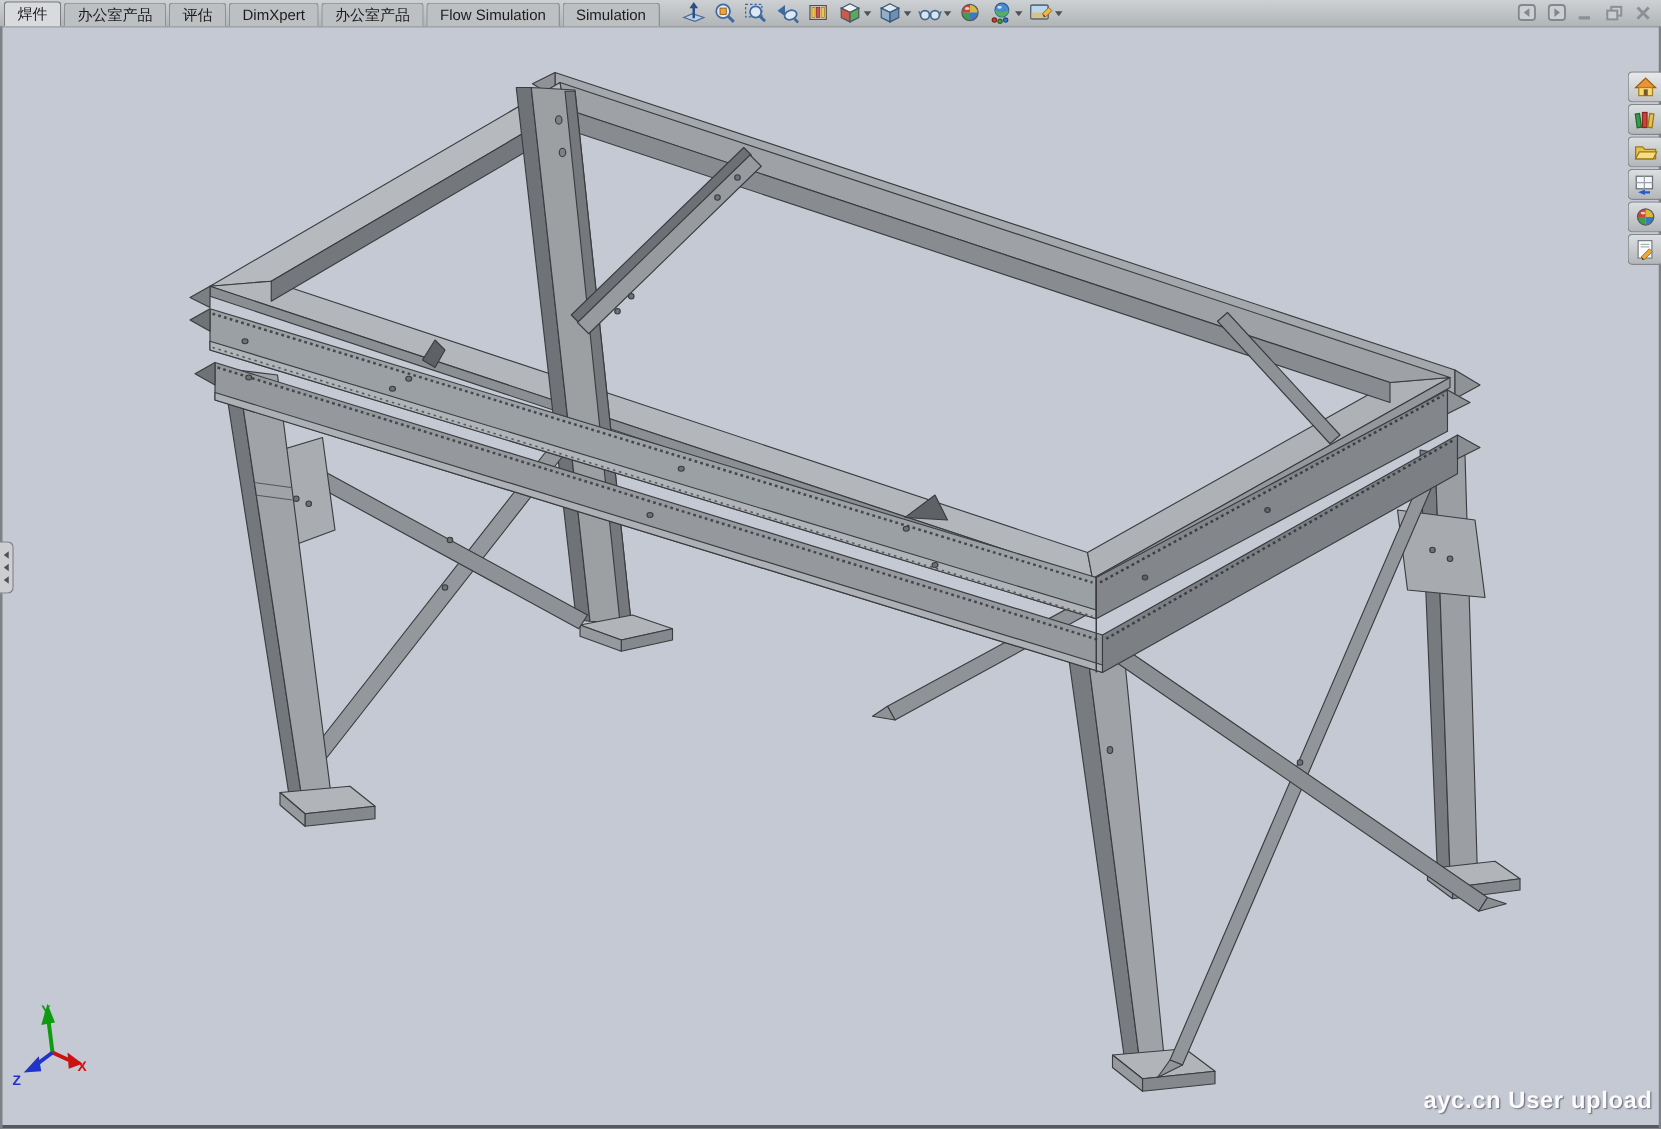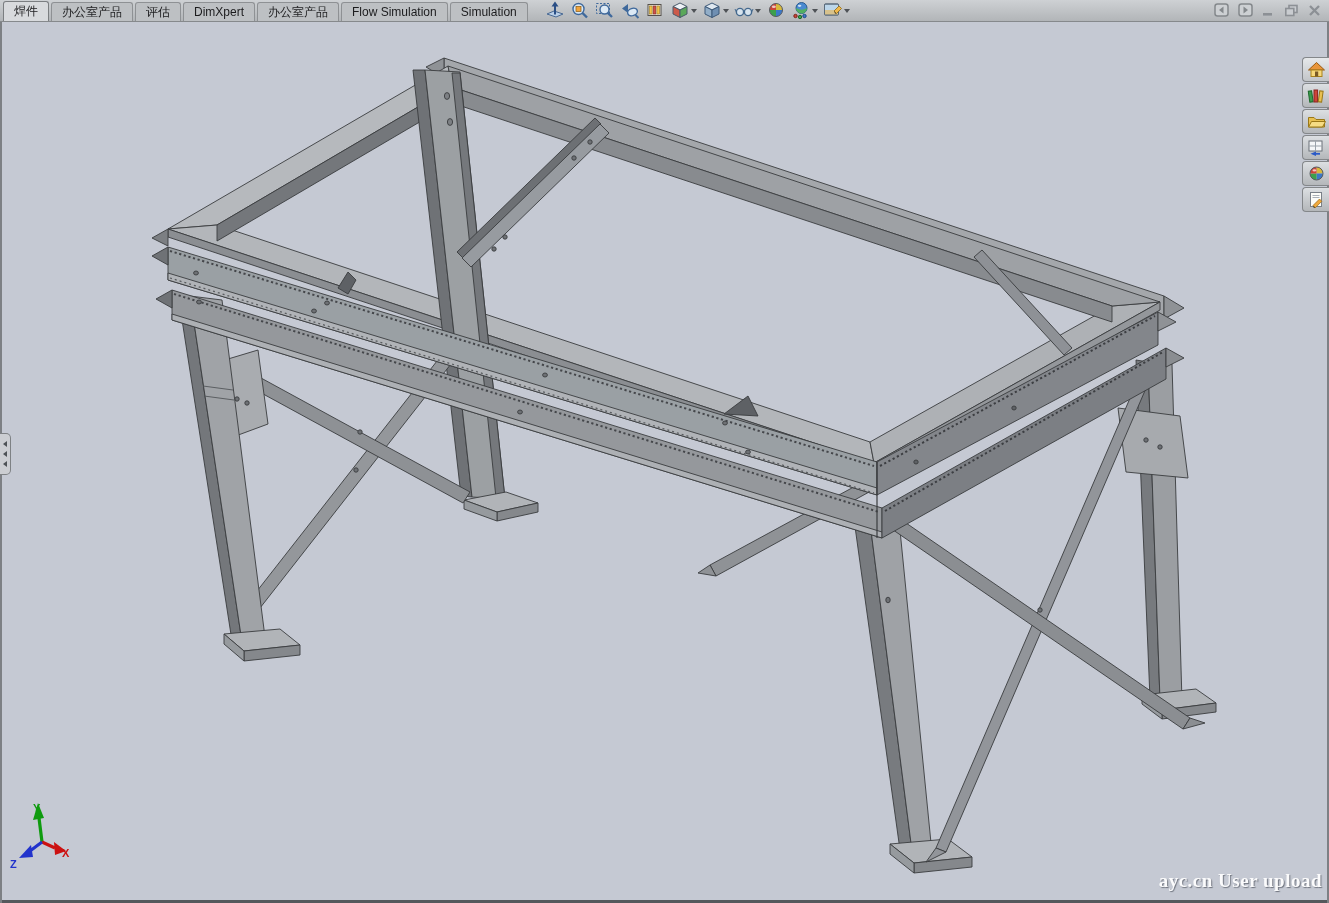--- a/index.html
+++ b/index.html
@@ -29,21 +29,21 @@
               border-radius:0 5px 5px 0;z-index:12;display:flex;flex-direction:column;align-items:center;justify-content:center;gap:4px;cursor:pointer;}
   .flyout-arrow{width:0;height:0;border-top:3px solid transparent;border-bottom:3px solid transparent;border-right:4px solid #4e5256;}
 
   
   .taskpane{position:absolute;right:0;top:57px;width:28px;z-index:12;display:flex;flex-direction:column;gap:1px;}
   .tp-btn{width:27px;height:23px;margin-left:1px;background:linear-gradient(#dcdfe2,#b4b7ba);border:1px solid #84878a;border-right:none;
           border-radius:4px 0 0 4px;display:flex;align-items:center;justify-content:center;cursor:pointer;}
   .tp-btn.first{background:linear-gradient(#e6e8ea,#c2c5c8);}
 
   
-  .watermark{position:absolute;right:7px;bottom:11px;z-index:8;font-family:Liberation Serif, serif;font-weight:bold;
+  .watermark{position:absolute;right:7px;bottom:11px;z-index:8;font-family:Liberation Sans, sans-serif;font-weight:bold;
              font-size:19px;letter-spacing:.5px;color:#fbfbfc;text-shadow:1px 1px 1px rgba(96,101,112,.85);}
 </style>
 </head>
 <body>
 
 <div class="window">
 
   <div class="topbar">
     <div class="tabs">
       <div class="tab active">

